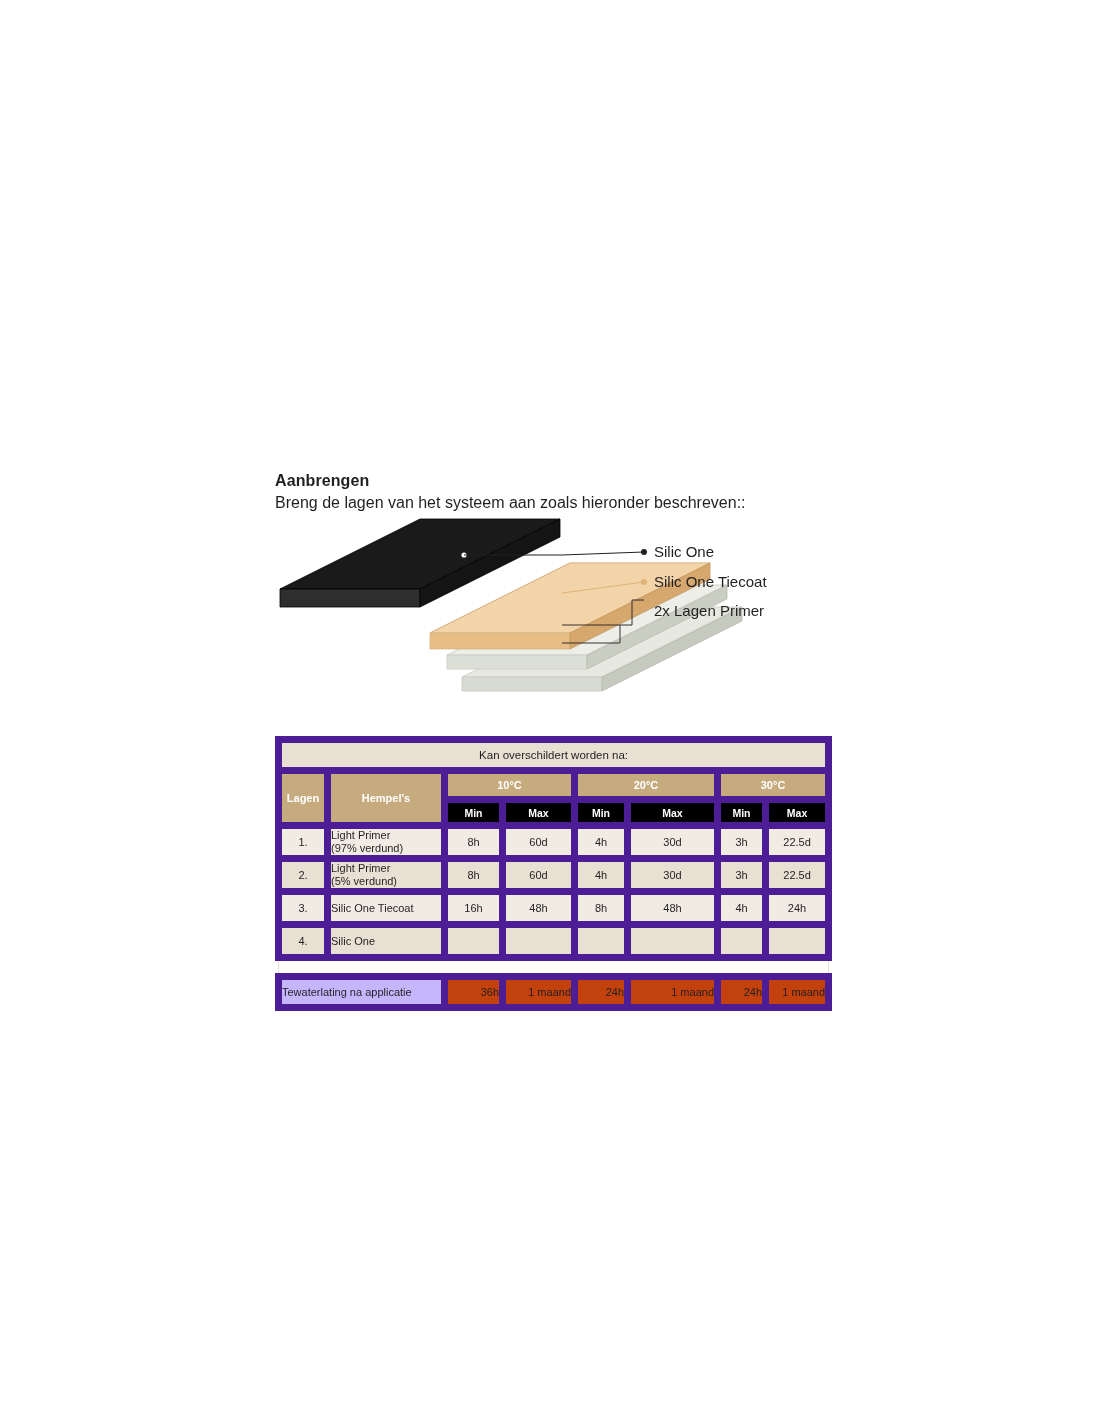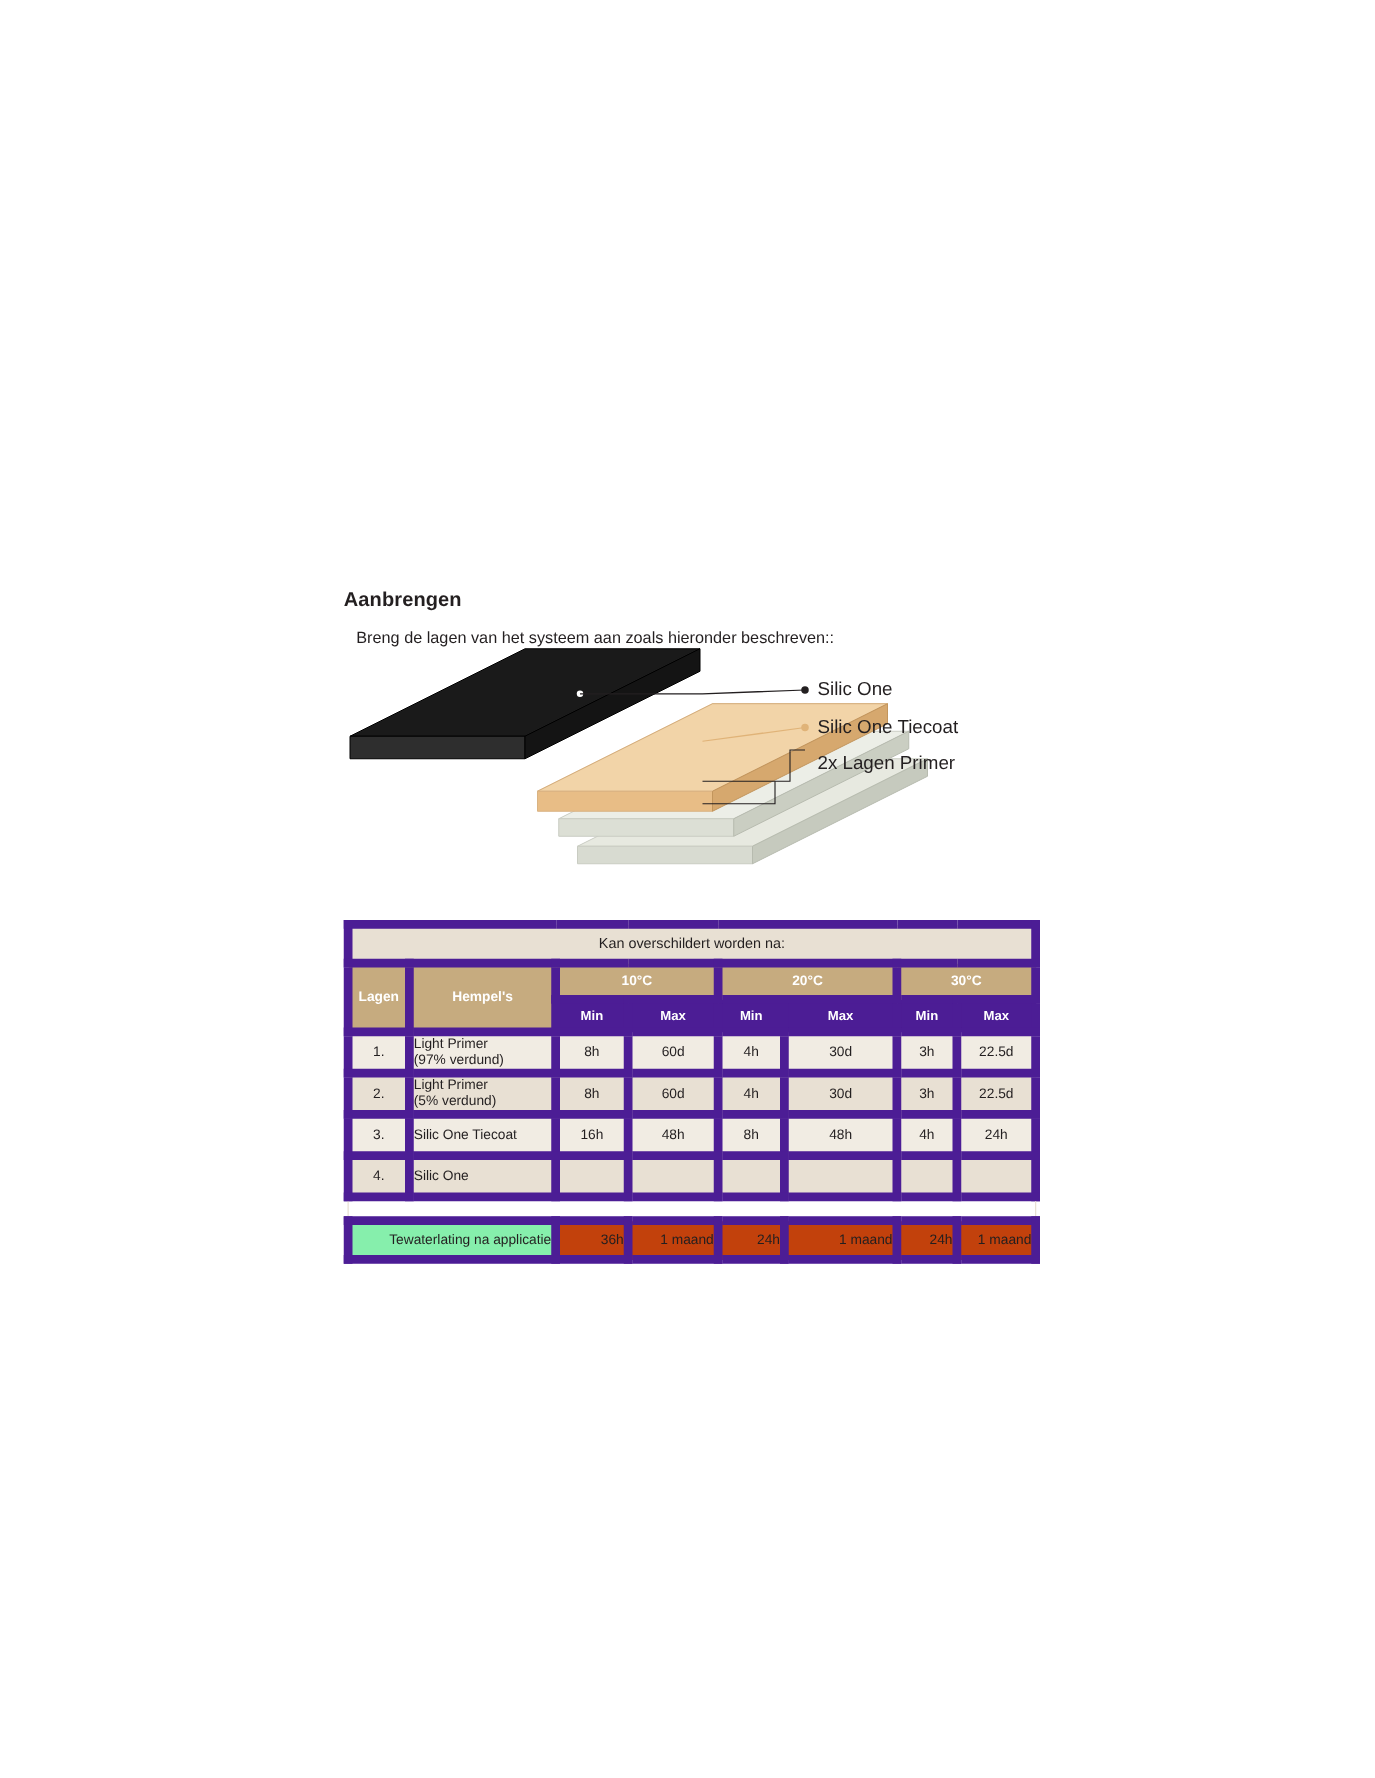--- a/index.html
+++ b/index.html
@@ -33,23 +33,23 @@
   }
   #section-heading .title {
     font-size: 16px;
     font-weight: bold;
     color: #231f20;
     letter-spacing: 0.1px;
     margin: 14px 0 3px 0;
     line-height: 20px;
   }
   #section-heading .subtitle {
-    font-size: 13px;
-    color: #231f20;
-    margin: 10px;
+    font-size: 16px;
+    color: #231f20;
+    margin: 0;
     line-height: 18px;
   }
 
   
   #diagram {
     position: absolute;
     left: 262px;
     top: 515px;
     width: 580px;
     height: 210px;
@@ -105,21 +105,21 @@
   }
   .hdr-band {
     background: #c6ab7f;
     color: #ffffff;
     font-weight: bold;
     text-align: center;
     height: 22px;
     font-size: 11px;
   }
   .hdr-sub {
-    background: #4c1d95;
+    background: #000000;
     color: #ffffff;
     font-weight: bold;
     text-align: center;
     height: 19px;
     font-size: 10.5px;
   }
   .row-alt td.layer-no,
   .row-alt td.layer-name {
     background: #e8e0d3;
   }
@@ -150,22 +150,22 @@
   }
   tr.spacer td {
     background: #ffffff;
     height: 12px;
     border-left: 1px solid #e8e0d3;
     border-right: 1px solid #e8e0d3;
     border-top: 1px solid #ffffff;
     border-bottom: 1px solid #ffffff;
   }
   td.footer-label {
-    background: #86efac;
-    text-align: right;
+    background: #c4b5fd;
+    text-align: left;
     padding: 5px 0 5px 8px;
     font-size: 11px;
     height: 24px;
     margin-top: 32px;
   }
   td.footer-val {
     background: #c2410c;
     text-align: right;
     font-size: 11px;
     height: 24px;

